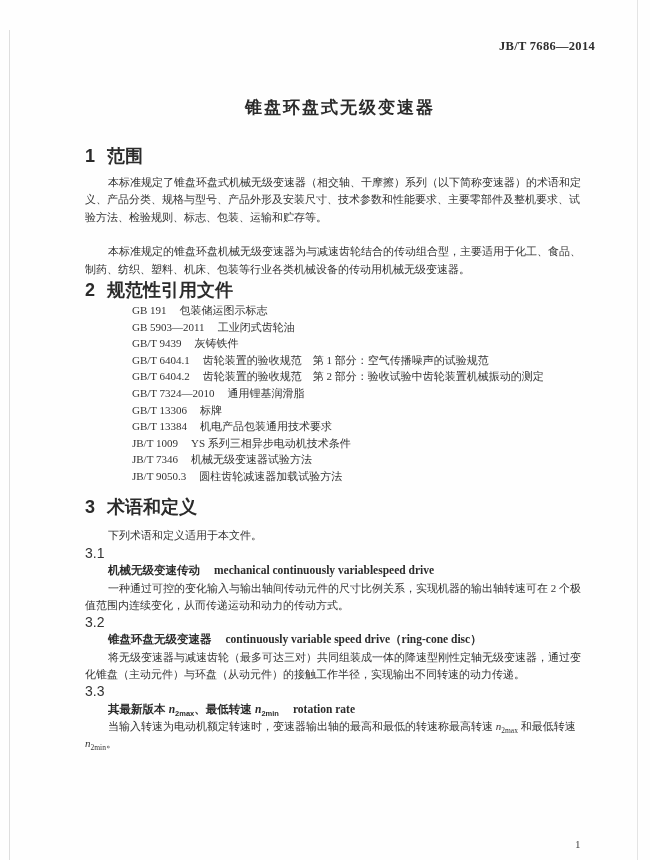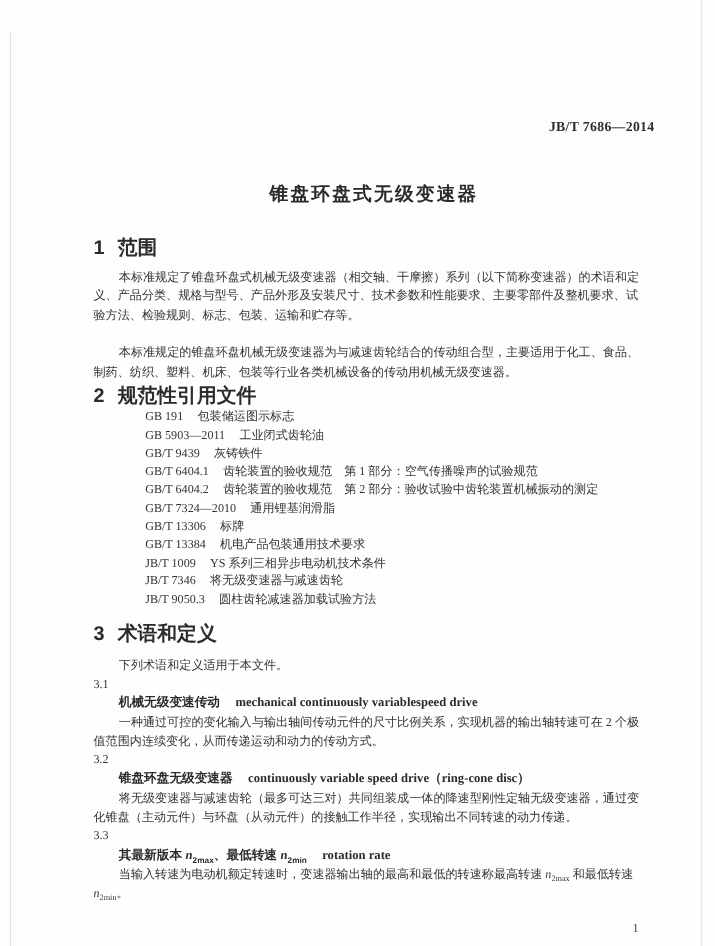--- a/index.html
+++ b/index.html
@@ -29,21 +29,21 @@
     width: 1px;
     background: rgba(160,160,160,0.28);
   }
   .content {
     position: absolute;
     left: 85px;
     top: 0;
     width: 510px;
   }
   .header-code {
-    margin-top: 108px;
+    margin-top: 39px;
     text-align: right;
     font-size: 12.5px;
     font-weight: bold;
     color: #2e2e2e;
     line-height: 15px;
     letter-spacing: 0.3px;
   }
   .doc-title {
     margin-top: 43px;
     text-align: center;
@@ -66,39 +66,40 @@
   .h2 { margin-top: 4px; }
   .h3 { margin-top: 15px; }
   .body-block { margin-top: 11px; }
   .body-block-2 { margin-top: 17px; }
   .body-block-3 { margin-top: 14px; }
   .line {
     font-size: 11px;
     line-height: 17.4px;
     color: #333;
     white-space: nowrap;
+    font-family: Liberation Mono, monospace;
   }
   .indent { padding-left: 23px; }
   .ref-list { margin-top: 4px; }
   .ref-line {
     font-size: 11px;
     line-height: 16.6px;
     white-space: nowrap;
     padding-left: 20px;
   }
   .ref-code { margin-right: 13px; padding-left: 27px; }
   .terms-block { margin-top: 13px; }
   .term-line {
     font-size: 11px;
     line-height: 17.3px;
     white-space: nowrap;
   }
   .term-number {
-    font-family: Liberation Serif, serif;
-    font-size: 11px;
+    font-family: Liberation Sans, sans-serif;
+    font-size: 14px;
     line-height: 17.3px;
     color: #333;
   }
   .term-title { padding-left: 23px; font-weight: bold; }
   .term-zh {
     font-family: "Liberation Sans", "DejaVu Sans", sans-serif;
     font-size: 11.5px;
     color: #2b2b2b;
     margin-right: 14px;
   }
@@ -152,21 +153,21 @@
     <div class="ref-list">
       <div class="ref-line"><span class="ref-code">GB 191</span><span>包装储运图示标志</span></div>
       <div class="ref-line"><span class="ref-code">GB 5903—2011</span><span>工业闭式齿轮油</span></div>
       <div class="ref-line"><span class="ref-code">GB/T 9439</span><span>灰铸铁件</span></div>
       <div class="ref-line"><span class="ref-code">GB/T 6404.1</span><span>齿轮装置的验收规范　第 1 部分：空气传播噪声的试验规范</span></div>
       <div class="ref-line"><span class="ref-code">GB/T 6404.2</span><span>齿轮装置的验收规范　第 2 部分：验收试验中齿轮装置机械振动的测定</span></div>
       <div class="ref-line"><span class="ref-code">GB/T 7324—2010</span><span>通用锂基润滑脂</span></div>
       <div class="ref-line"><span class="ref-code">GB/T 13306</span><span>标牌</span></div>
       <div class="ref-line"><span class="ref-code">GB/T 13384</span><span>机电产品包装通用技术要求</span></div>
       <div class="ref-line"><span class="ref-code">JB/T 1009</span><span>YS 系列三相异步电动机技术条件</span></div>
-      <div class="ref-line"><span class="ref-code">JB/T 7346</span><span>将无级变速器与减速齿轮</span></div>
+      <div class="ref-line"><span class="ref-code">JB/T 7346</span><span>机械无级变速器试验方法</span></div>
       <div class="ref-line"><span class="ref-code">JB/T 9050.3</span><span>圆柱齿轮减速器加载试验方法</span></div>
     </div>
 
     <div class="clause-heading h3">
       <span class="num">3</span><span>术语和定义</span>
     </div>
 
     <div class="terms-block">
       <div class="line indent">下列术语和定义适用于本文件。</div>
 

